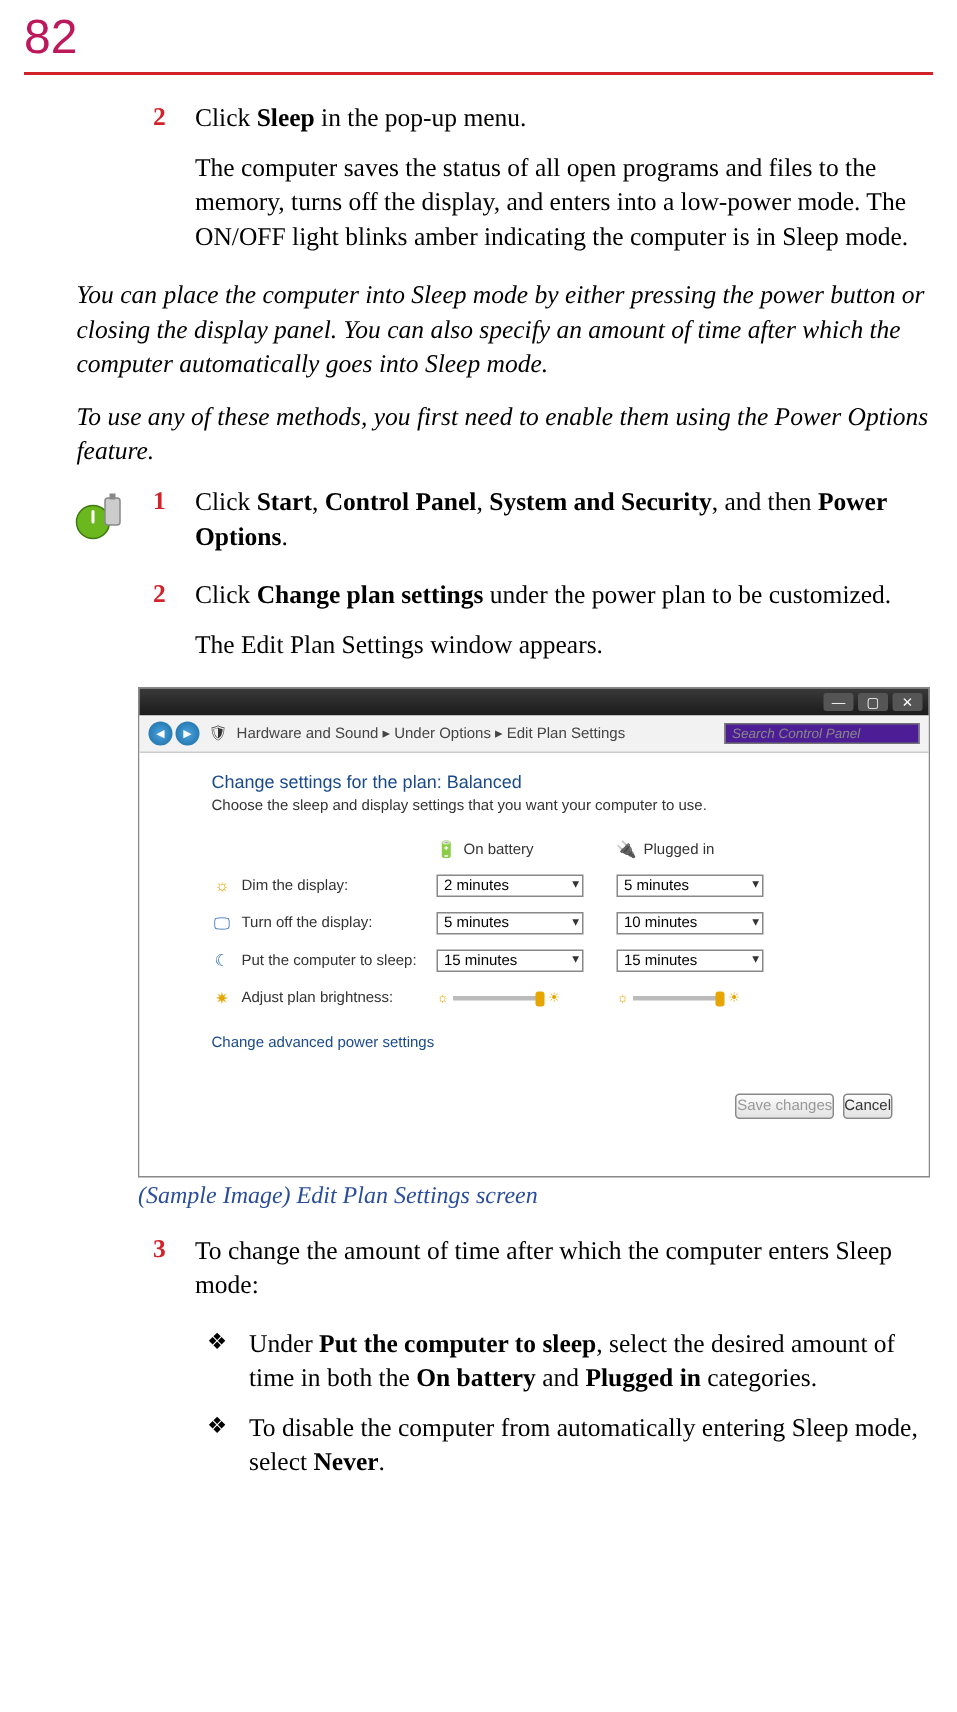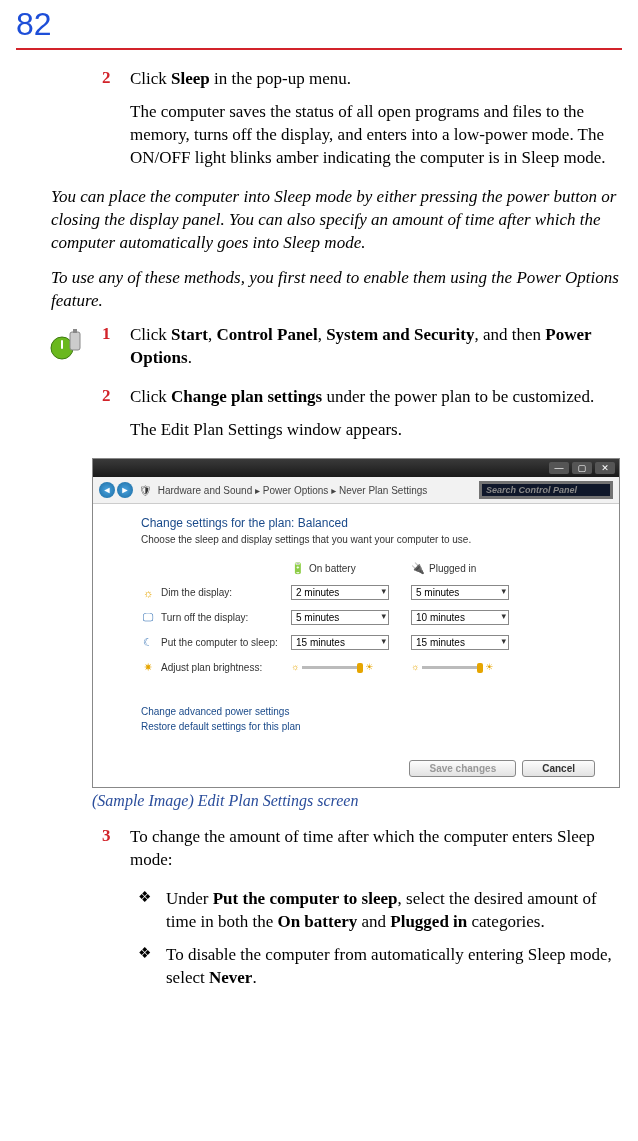--- a/index.html
+++ b/index.html
@@ -10,21 +10,21 @@
     color: #000;
     width: 638px;
     background: #fff;
   }
   .header-row {
     display: flex;
     align-items: flex-start;
     padding: 8px 0 6px 16px;
   }
   .page-num {
-    color: #1d4ed8;
+    color: #be185d;
     font-size: 32px;
     font-weight: 400;
     font-family: Arial, sans-serif;
     line-height: 1;
   }
   .header-text .chapter {
     color: #d2232a;
     font-family: Arial, sans-serif;
     font-weight: bold;
     font-size: 16px;
@@ -138,27 +138,26 @@
     align-items: center;
     justify-content: center;
     font-size: 9px;
   }
   .breadcrumb {
     flex: 1;
     color: #444;
   }
   .search-box {
     width: 120px;
-    border: 3px solid #737373;
-    background: #0f172a;
+    border: 1px solid #737373;
+    background: #4c1d95;
     font-size: 9px;
     color: #888;
     padding: 1px 4px;
     font-style: italic;
-    font-weight: bold;
   }
   .win-body {
     padding: 12px 24px 10px 48px;
     background: #fff;
     min-height: 260px;
   }
   .plan-title {
     color: #1a4a8a;
     font-size: 12px;
     margin-bottom: 4px;
@@ -228,41 +227,40 @@
   .slider-thumb {
     position: absolute;
     top: -3px;
     left: 55px;
     width: 6px;
     height: 10px;
     background: #e6a500;
     border-radius: 2px;
   }
   .links-block {
-    margin-top: 32px;
+    margin-top: 18px;
     font-size: 10px;
   }
   .links-block div {
     color: #1a4a8a;
     margin-bottom: 4px;
   }
   .btn-row {
     display: flex;
     justify-content: flex-end;
     gap: 6px;
     margin-top: 28px;
   }
   .win-btn2 {
     border: 1px solid #888;
     background: linear-gradient(#fdfdfd, #e2e2e2);
-    padding: 2px 19px;
+    padding: 2px 0;
     font-size: 10px;
     border-radius: 3px;
     color: #333;
-    font-weight: bold;
   }
   .win-btn2.disabled {
     color: #999;
   }
   .bullet-row {
     display: flex;
     margin-left: 128px;
     margin-right: 6px;
     margin-bottom: 10px;
   }
@@ -330,21 +328,21 @@
       <div class="win-btn">—</div>
       <div class="win-btn">▢</div>
       <div class="win-btn">✕</div>
     </div>
     <div class="win-nav">
       <div class="nav-arrows">
         <div class="nav-arrow">◄</div>
         <div class="nav-arrow">►</div>
       </div>
       <span>🛡</span>
-      <div class="breadcrumb">Hardware and Sound  ▸  Power Options  ▸  Never Plan Settings</div>
+      <div class="breadcrumb">Hardware and Sound  ▸  Under Options  ▸  Edit Plan Settings</div>
       <div class="search-box">Search Control Panel</div>
     </div>
     <div class="win-body">
       <div class="plan-title">Change settings for the plan: Balanced</div>
       <div class="plan-desc">Choose the sleep and display settings that you want your computer to use.</div>
       <div class="plan-grid">
         <div></div>
         <div class="col-head">
             <span class="opt-icon">🔋</span>
             <span>On battery</span>
@@ -382,21 +380,20 @@
         <div class="slider-cell">☼<div class="slider-track">
               <div class="slider-thumb"></div>
             </div>☀</div>
         <div class="slider-cell">☼<div class="slider-track">
               <div class="slider-thumb"></div>
             </div>☀</div>
       </div>
 
       <div class="links-block">
         <div>Change advanced power settings</div>
-        <div>Restore default settings for this plan</div>
       </div>
 
       <div class="btn-row">
         <div class="win-btn2 disabled">Save changes</div>
         <div class="win-btn2">Cancel</div>
       </div>
     </div>
   </div>
 
   <div class="caption">(Sample Image) Edit Plan Settings screen</div>

